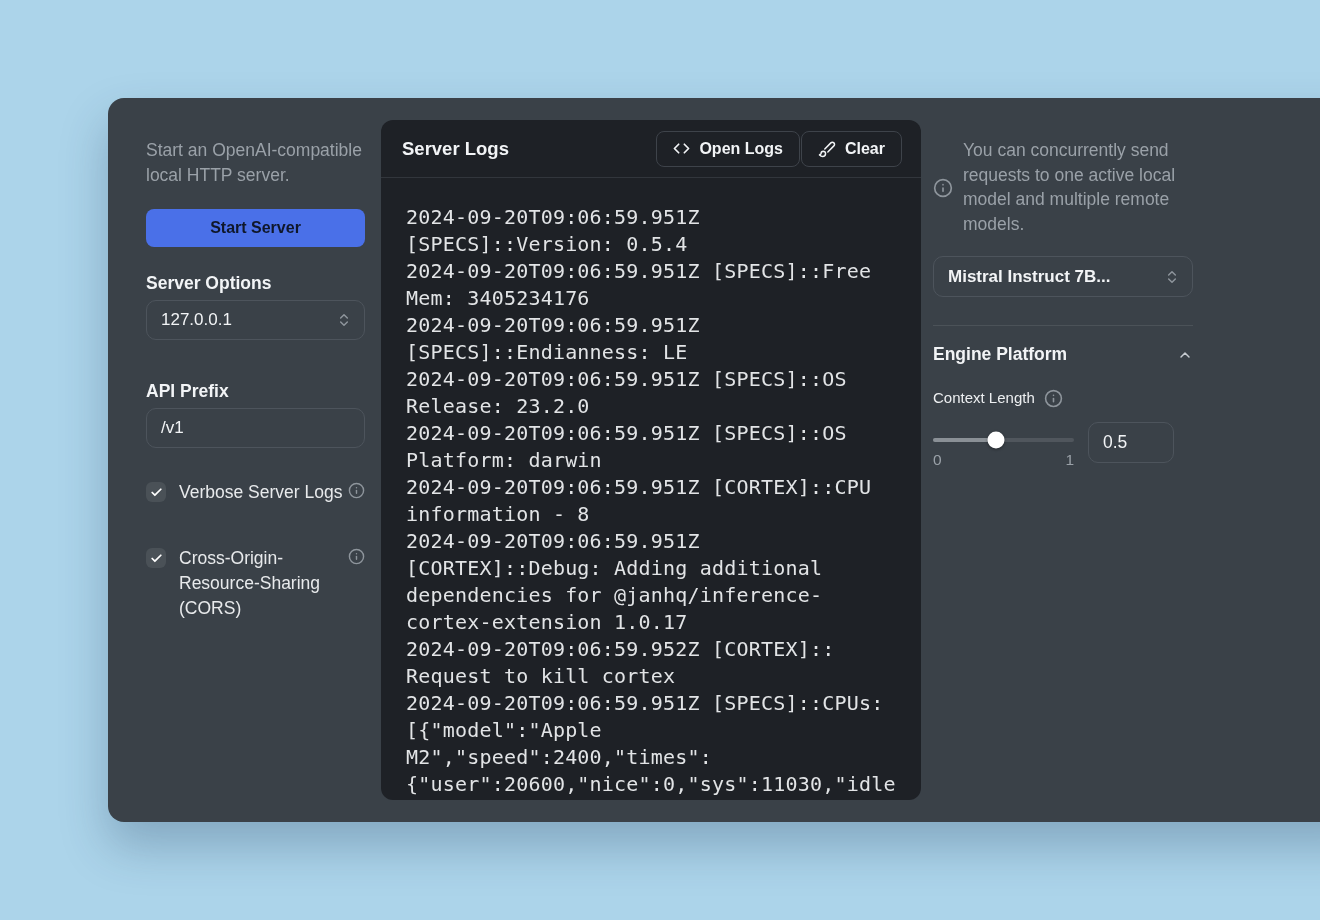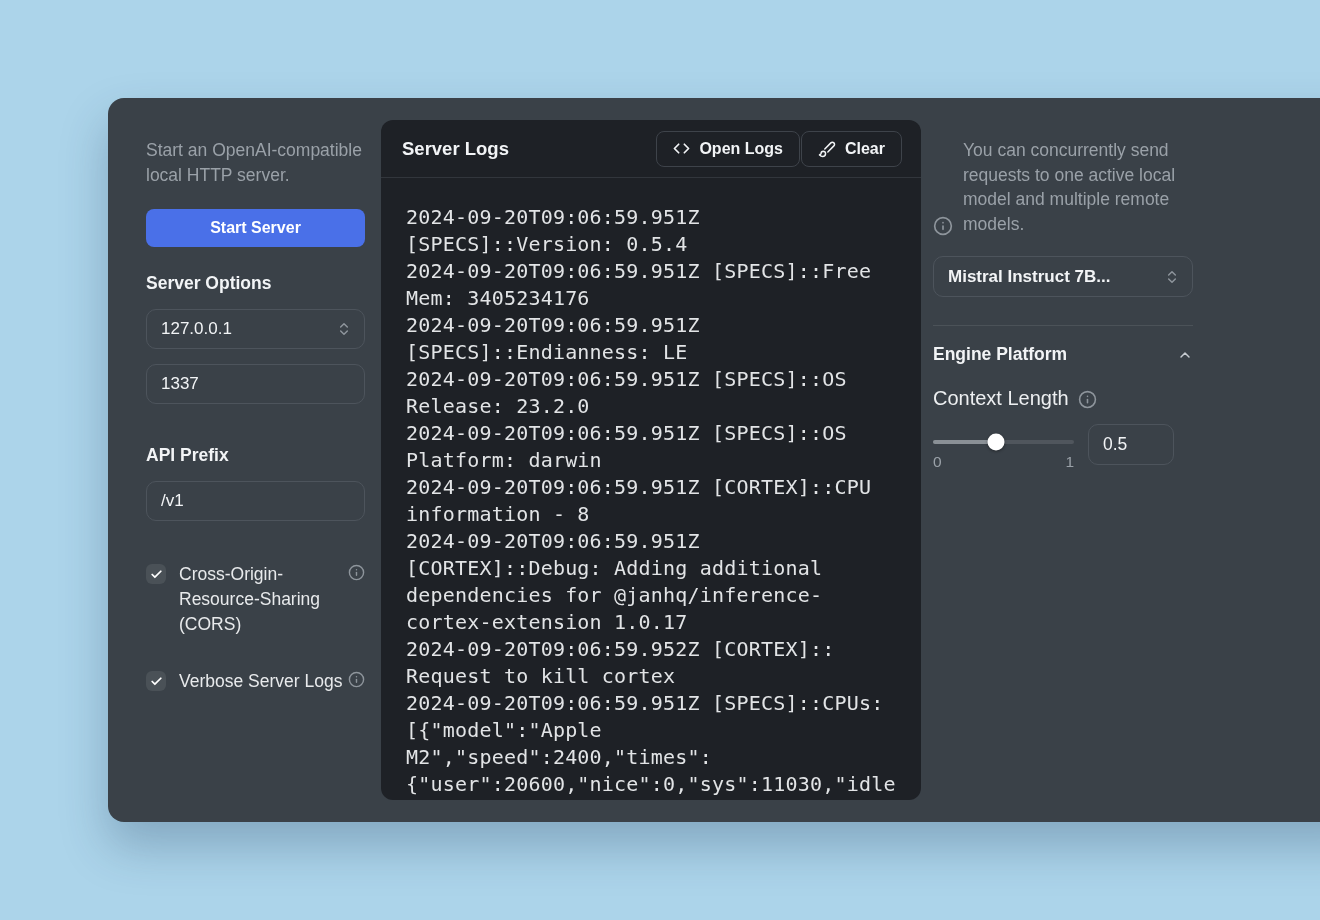--- a/index.html
+++ b/index.html
@@ -18,27 +18,27 @@
     box-shadow:0 24px 48px rgba(25,55,85,.28);
     display:flex;
     padding:22px 20px 22px 38px;
   }
 
   
   .left-col { width:219px; margin-right:16px; padding-top:18px; flex:none; }
   .desc { color:#9AA1A8; font-size:17.5px; line-height:24.5px; margin-bottom:22px; }
   .start-btn {
     width:100%; height:38px; border:none; border-radius:8px;
-    background:#4A70E8; color:#ffffff;
+    background:#4A70E8; color:#0f172a;
     font-family:inherit; font-size:16px; font-weight:700;
     cursor:pointer; display:block;
   }
   .section-title { color:#F2F4F6; font-size:17.5px; font-weight:700; margin-top:26px; }
   .field {
-    margin-top:15px; height:40px; border:1px solid #4D545C; border-radius:10px;
+    margin-top:6px; height:40px; border:1px solid #4D545C; border-radius:10px;
     display:flex; align-items:center; padding:0 12px 0 14px;
     color:#F2F4F6; font-size:17px; background:transparent;
   }
   .field .grow { flex:1; }
   .mt-big { margin-top:41px; }
   .check-row { display:flex; margin-top:41px; align-items:flex-start; }
   .check-row.second { margin-top:32px; }
   .checkbox {
     width:20px; height:20px; flex:none; background:#4A5157; border-radius:6px;
     display:flex; align-items:center; justify-content:center; margin-top:2px;
@@ -67,29 +67,29 @@
   .log-btn + .log-btn { margin-left:1px; }
   .logs-body { flex:1; overflow:hidden; padding:10px 6px 0 25px; }
   .logs-body pre {
     font-family:"DejaVu Sans Mono","Liberation Mono",monospace;
     font-size:20px; line-height:27px; letter-spacing:0.2px;
     color:#E2E4E6; white-space:pre;
   }
 
   
   .right-col { width:260px; margin-left:12px; padding-top:18px; flex:none; }
-  .hint-row { display:flex; align-items:flex-end; gap:10px; }
+  .hint-row { display:flex; align-items:center; gap:10px; }
   .hint-text { color:#9AA1A8; font-size:17.5px; line-height:24.5px; flex:1; }
   .model-select { margin-top:20px; height:41px; cursor:pointer; }
   .model-select .grow { font-weight:700; font-size:17px; white-space:nowrap; overflow:hidden; }
   .divider { border-top:1px solid #4B5258; margin-top:28px; }
   .engine-header { margin-top:18px; display:flex; align-items:center; justify-content:space-between; cursor:pointer; }
   .engine-title { color:#F2F4F6; font-size:17.5px; font-weight:700; }
   .context-row { margin-top:22px; display:flex; align-items:center; gap:9px; }
-  .context-label { color:#EDEFF1; font-size:20px; }
+  .context-label { color:#EDEFF1; font-size:15px; }
   .slider-area { margin-top:14px; display:flex; align-items:flex-start; }
   .slider-wrap { width:141px; flex:none; }
   .slider-track {
     position:relative; height:4px; border-radius:2px; background:#50565D; margin-top:16px;
     cursor:pointer;
   }
   .slider-fill { position:absolute; left:0; top:0; bottom:0; background:#8A9096; border-radius:2px; }
   .slider-thumb {
     position:absolute; top:50%; width:17px; height:17px; border-radius:50%;
     background:#FFFFFF; transform:translate(-50%,-50%);
@@ -119,53 +119,50 @@
     <div class="field">
       <span class="grow">127.0.0.1</span>
       <span class="icon">
         <svg width="16" height="16" viewBox="0 0 24 24" fill="none" stroke="#8E959C" stroke-width="2.2" stroke-linecap="round" stroke-linejoin="round">
             <path d="m7 15 5 5 5-5"></path>
             <path d="m7 9 5-5 5 5"></path>
           </svg>
       </span>
     </div>
 
-    <div class="field">
-      <span class="grow">1337</span>
-    </div>
 
     <h3 class="section-title mt-big">API Prefix</h3>
 
     <div class="field">
       <span class="grow">/v1</span>
+    </div>
+
+    <div class="check-row second">
+      <span class="checkbox">
+        <svg width="13" height="13" viewBox="0 0 24 24" fill="none" stroke="#FFFFFF" stroke-width="3.2" stroke-linecap="round" stroke-linejoin="round">
+            <polyline points="20 6 9 17 4 12"></polyline>
+          </svg>
+      </span>
+      <span class="check-label">Verbose Server Logs</span>
+      <span class="icon info-icon">
+        <svg width="17" height="17" viewBox="0 0 24 24" fill="none" stroke="currentColor" stroke-width="2" stroke-linecap="round">
+            <circle cx="12" cy="12" r="10"></circle>
+            <path d="M12 16v-4"></path>
+            <path d="M12 8h.01"></path>
+          </svg>
+      </span>
     </div>
 
     <div class="check-row">
       <span class="checkbox">
         <svg width="13" height="13" viewBox="0 0 24 24" fill="none" stroke="#FFFFFF" stroke-width="3.2" stroke-linecap="round" stroke-linejoin="round">
             <polyline points="20 6 9 17 4 12"></polyline>
           </svg>
       </span>
       <span class="check-label">Cross-Origin-Resource-Sharing (CORS)</span>
-      <span class="icon info-icon">
-        <svg width="17" height="17" viewBox="0 0 24 24" fill="none" stroke="currentColor" stroke-width="2" stroke-linecap="round">
-            <circle cx="12" cy="12" r="10"></circle>
-            <path d="M12 16v-4"></path>
-            <path d="M12 8h.01"></path>
-          </svg>
-      </span>
-    </div>
-
-    <div class="check-row second">
-      <span class="checkbox">
-        <svg width="13" height="13" viewBox="0 0 24 24" fill="none" stroke="#FFFFFF" stroke-width="3.2" stroke-linecap="round" stroke-linejoin="round">
-            <polyline points="20 6 9 17 4 12"></polyline>
-          </svg>
-      </span>
-      <span class="check-label">Verbose Server Logs</span>
       <span class="icon info-icon">
         <svg width="17" height="17" viewBox="0 0 24 24" fill="none" stroke="currentColor" stroke-width="2" stroke-linecap="round">
             <circle cx="12" cy="12" r="10"></circle>
             <path d="M12 16v-4"></path>
             <path d="M12 8h.01"></path>
           </svg>
       </span>
     </div>
   </aside>
 

